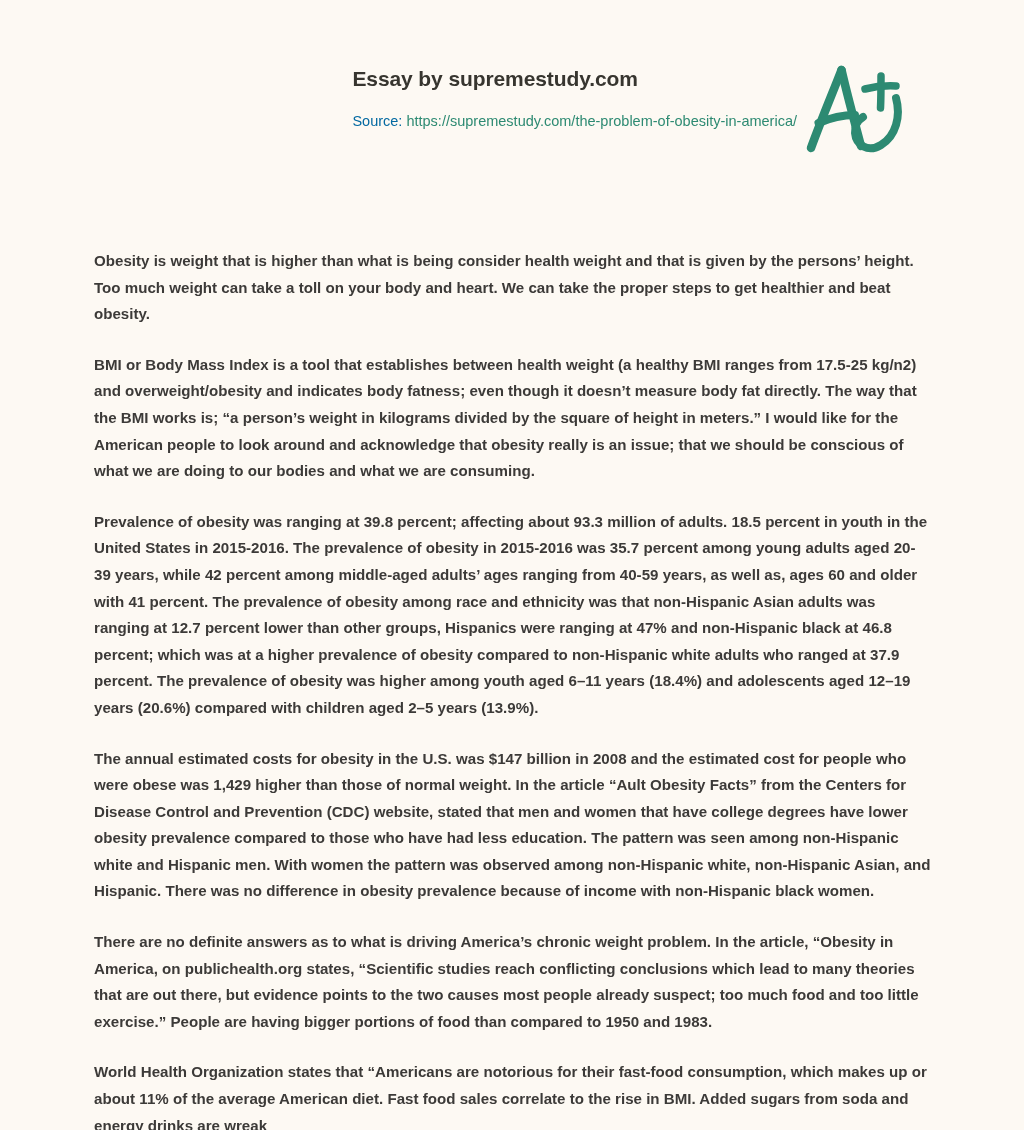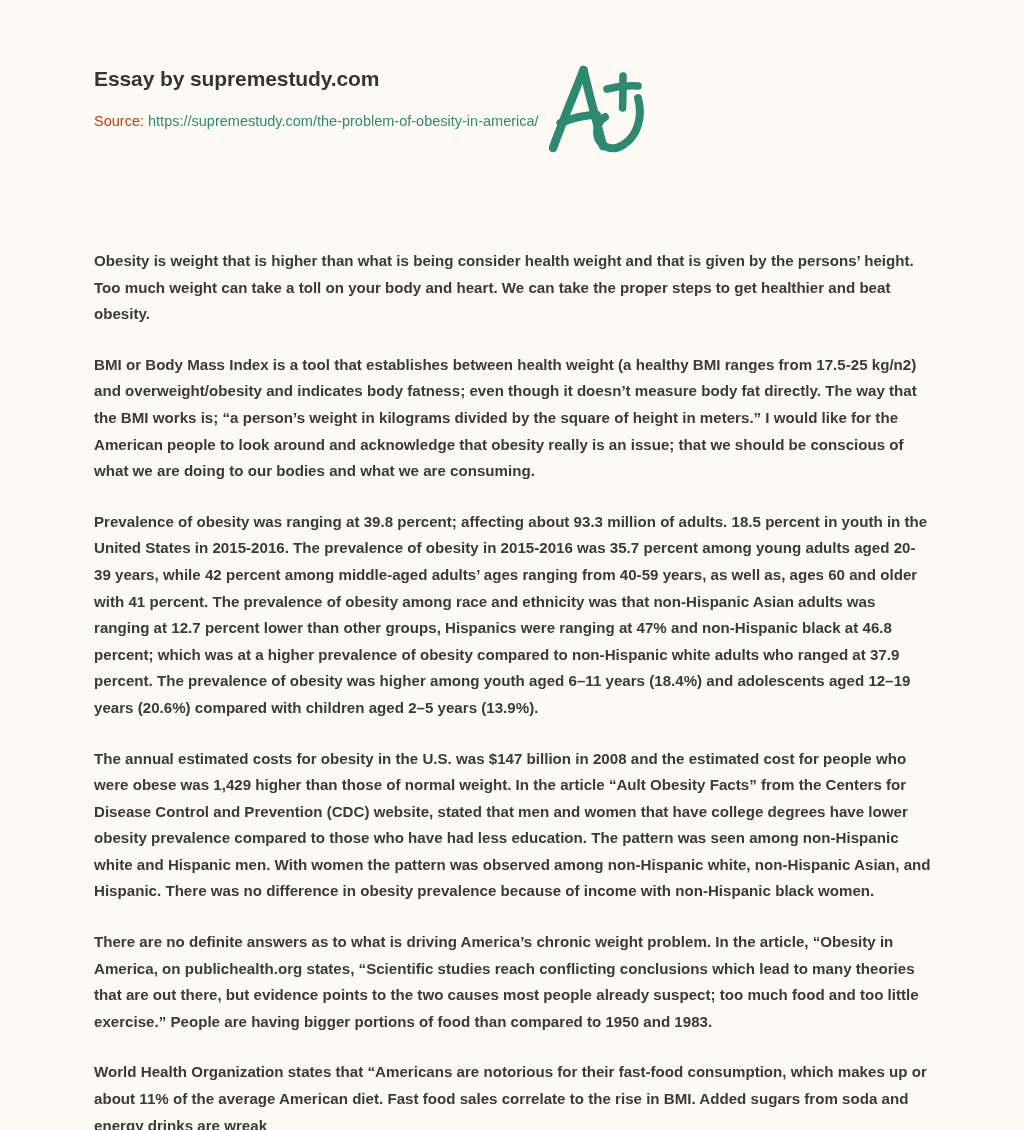--- a/index.html
+++ b/index.html
@@ -29,21 +29,21 @@
     left: 0;
     top: 0;
     width: 1024px;
     height: 200px;
     box-sizing: border-box;
     padding: 66px 75px 0 94px;
   }
   .header-inner {
     display: flex;
     align-items: flex-start;
-    justify-content: flex-start;
+    justify-content: flex-end;
   }
   .header-text {
     flex: 0 1 auto;
   }
   .site-title {
     font-size: 21px;
     font-weight: 700;
     color: #37352f;
     letter-spacing: -0.1px;
     line-height: 1.2;
@@ -51,21 +51,21 @@
     white-space: nowrap;
   }
   .source-line {
     margin-top: 21px;
     font-size: 14.5px;
     line-height: 1.3;
     color: #8a8578;
     white-space: nowrap;
   }
   .source-label {
-    color: #c2410c;
+    color: #0369a1;
   }
   .source-url {
     color: #2d8a72;
     text-decoration: none;
     margin-top: 29px;
   }
 
   
   .logo-wrap {
     width: 120px;

